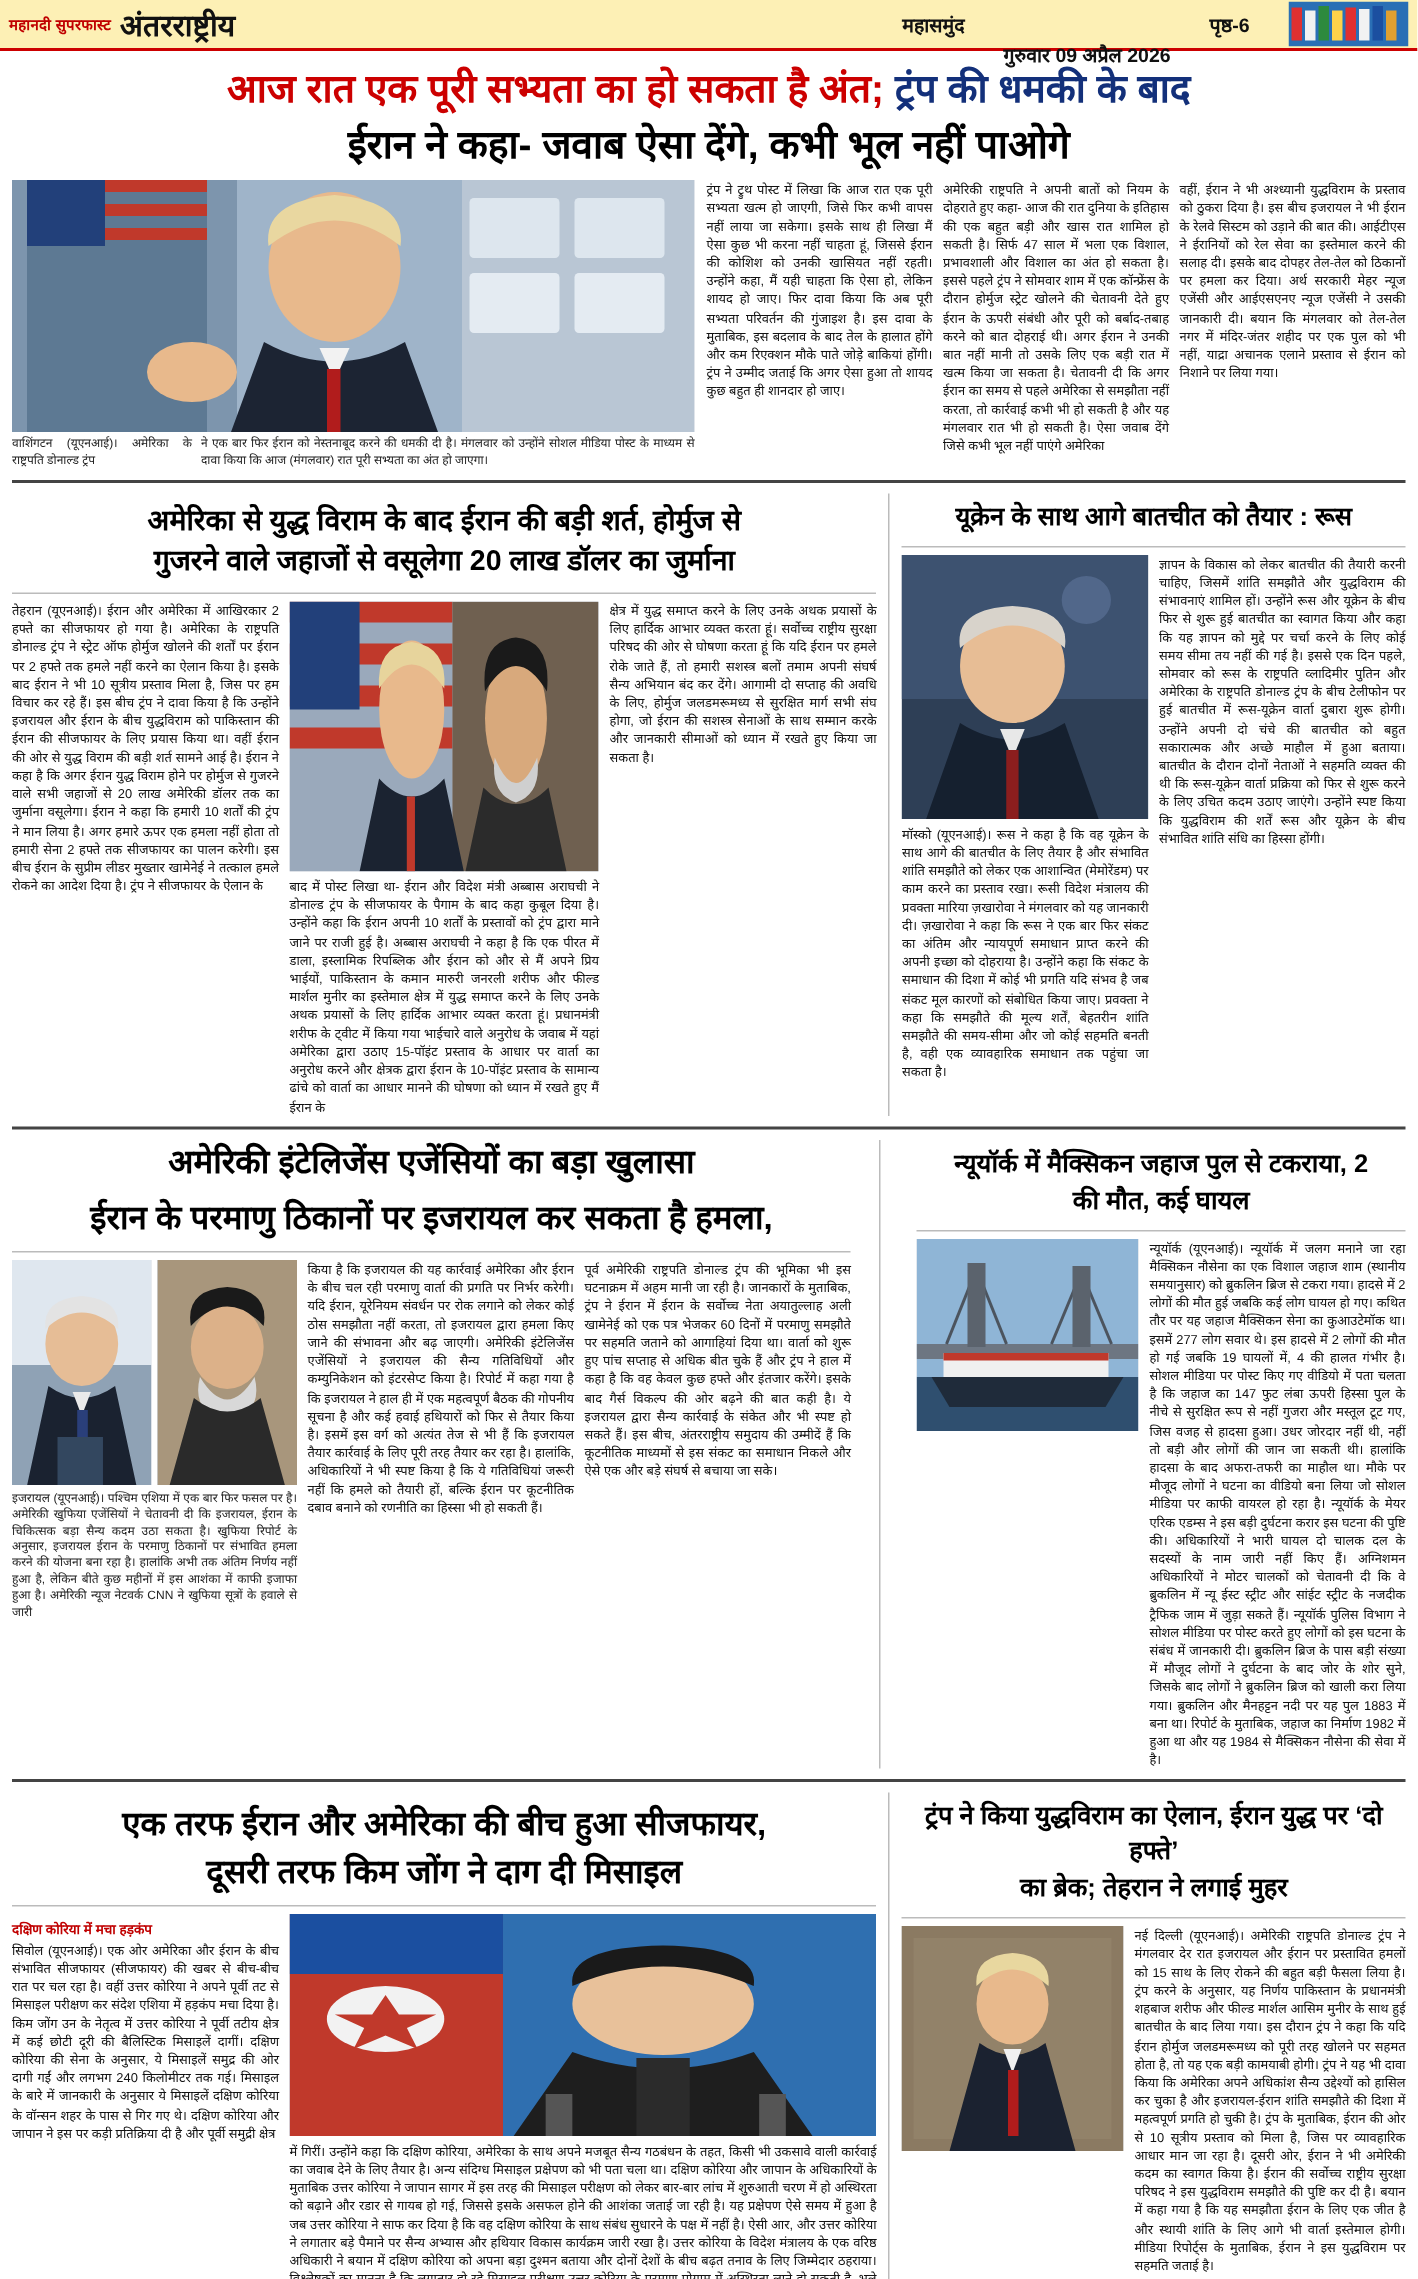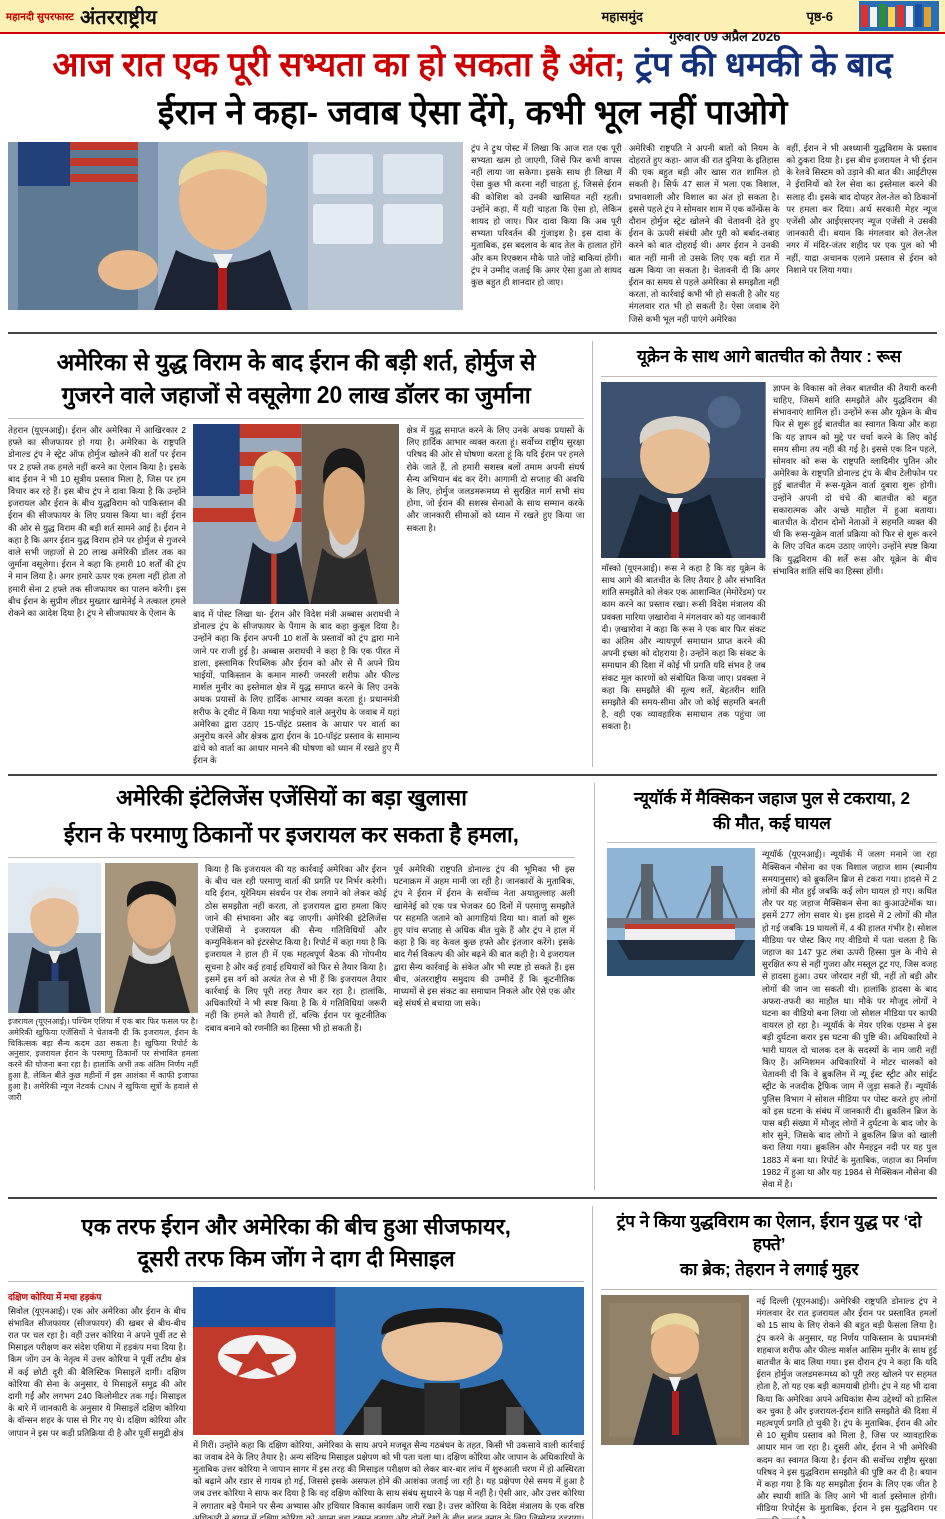--- a/index.html
+++ b/index.html
@@ -25,22 +25,22 @@
   .mh-flags{width:80px;height:30px;display:block;}
 
   
   .rule{border-top:1px solid #bbb;margin:5px 0;}
   .hl{
     text-align:center;font-weight:bold;line-height:1.35;
     color:#000;
   }
   .hl .red{color:#cc0000;}
   .hl .blue{color:#13307a;}
-  .h1{font-size:34px;padding:8px 10px 2px 10px;}
-  .h2{font-size:23px;padding:6px 8px 2px 8px;}
+  .h1{font-size:26px;padding:8px 10px 2px 10px;}
+  .h2{font-size:19px;padding:6px 8px 2px 8px;}
   .h3{font-size:17px;padding:5px 6px 2px 6px;}
   .body-txt{
     font-size:8.6px;line-height:1.42;text-align:justify;color:#111;
   }
   .caption{font-size:8px;line-height:1.35;text-align:justify;color:#222;}
   .photo{background:#dfe3e8;position:relative;overflow:hidden;display:block;}
   .photo svg{display:block;width:100%;height:100%;}
 
   
   .sec-top{padding:0 8px;}
@@ -124,20 +124,24 @@
               <rect x="10" y="0" width="52" height="44" fill="#22407a"></rect>
             </g>
             <ellipse cx="215" cy="58" rx="44" ry="50" fill="#e8b98c"></ellipse>
             <path d="M171 44 q44 -34 88 0 q4 -30 -44 -34 q-48 4 -44 34z" fill="#e9d7a0"></path>
             <path d="M168 108 q47 26 94 0 l22 60 h-138z" fill="#1c2433"></path>
             <path d="M205 112 l10 22 l10 -22 z" fill="#f2f2f2"></path>
             <rect x="210" y="126" width="9" height="42" fill="#b11c1c"></rect>
             <ellipse cx="120" cy="128" rx="30" ry="20" fill="#e8b98c"></ellipse>
           </svg>
         </div>
+        <div class="cap-row">
+          <div class="cap caption" style="flex:0 0 120px;">वाशिंगटन (यूएनआई)। अमेरिका के राष्ट्रपति डोनाल्ड ट्रंप</div>
+          <div class="cap caption">ने एक बार फिर ईरान को नेस्तनाबूद करने की धमकी दी है। मंगलवार को उन्होंने सोशल मीडिया पोस्ट के माध्यम से दावा किया कि आज (मंगलवार) रात पूरी सभ्यता का अंत हो जाएगा।</div>
+        </div>
       </div>
       <div class="top-cols">
         <div class="col body-txt">ट्रंप ने ट्रुथ पोस्ट में लिखा कि आज रात एक पूरी सभ्यता खत्म हो जाएगी, जिसे फिर कभी वापस नहीं लाया जा सकेगा। इसके साथ ही लिखा मैं ऐसा कुछ भी करना नहीं चाहता हूं, जिससे ईरान की कोशिश को उनकी खासियत नहीं रहती। उन्होंने कहा, मैं यही चाहता कि ऐसा हो, लेकिन शायद हो जाए। फिर दावा किया कि अब पूरी सभ्यता परिवर्तन की गुंजाइश है। इस दावा के मुताबिक, इस बदलाव के बाद तेल के हालात होंगे और कम रिएक्शन मौके पाते जोड़े बाकियां होंगी। ट्रंप ने उम्मीद जताई कि अगर ऐसा हुआ तो शायद कुछ बहुत ही शानदार हो जाए।</div>
         <div class="col body-txt">अमेरिकी राष्ट्रपति ने अपनी बातों को नियम के दोहराते हुए कहा- आज की रात दुनिया के इतिहास की एक बहुत बड़ी और खास रात शामिल हो सकती है। सिर्फ 47 साल में भला एक विशाल, प्रभावशाली और विशाल का अंत हो सकता है। इससे पहले ट्रंप ने सोमवार शाम में एक कॉन्फ्रेंस के दौरान होर्मुज स्ट्रेट खोलने की चेतावनी देते हुए ईरान के ऊपरी संबंधी और पूरी को बर्बाद-तबाह करने को बात दोहराई थी। अगर ईरान ने उनकी बात नहीं मानी तो उसके लिए एक बड़ी रात में खत्म किया जा सकता है। चेतावनी दी कि अगर ईरान का समय से पहले अमेरिका से समझौता नहीं करता, तो कार्रवाई कभी भी हो सकती है और यह मंगलवार रात भी हो सकती है। ऐसा जवाब देंगे जिसे कभी भूल नहीं पाएंगे अमेरिका</div>
         <div class="col body-txt">वहीं, ईरान ने भी अश्ध्यानी युद्धविराम के प्रस्ताव को ठुकरा दिया है। इस बीच इजरायल ने भी ईरान के रेलवे सिस्टम को उड़ाने की बात की। आईटीएस ने ईरानियों को रेल सेवा का इस्तेमाल करने की सलाह दी। इसके बाद दोपहर तेल-तेल को ठिकानों पर हमला कर दिया। अर्थ सरकारी मेहर न्यूज एजेंसी और आईएसएनए न्यूज एजेंसी ने उसकी जानकारी दी। बयान कि मंगलवार को तेल-तेल नगर में मंदिर-जंतर शहीद पर एक पुल को भी नहीं, याद्रा अचानक एलाने प्रस्ताव से ईरान को निशाने पर लिया गया।</div>
       </div>
     </div>
   </div>
 
   <div class="hr-sec"></div>
@@ -237,21 +241,21 @@
               </svg>
             </div>
           </div>
           <div class="caption" style="margin-top:4px;">इजरायल (यूएनआई)। पश्चिम एशिया में एक बार फिर फसल पर है। अमेरिकी खुफिया एजेंसियों ने चेतावनी दी कि इजरायल, ईरान के चिकित्सक बड़ा सैन्य कदम उठा सकता है। खुफिया रिपोर्ट के अनुसार, इजरायल ईरान के परमाणु ठिकानों पर संभावित हमला करने की योजना बना रहा है। हालांकि अभी तक अंतिम निर्णय नहीं हुआ है, लेकिन बीते कुछ महीनों में इस आशंका में काफी इजाफा हुआ है। अमेरिकी न्यूज नेटवर्क CNN ने खुफिया सूत्रों के हवाले से जारी</div>
         </div>
         <div class="col body-txt">किया है कि इजरायल की यह कार्रवाई अमेरिका और ईरान के बीच चल रही परमाणु वार्ता की प्रगति पर निर्भर करेगी। यदि ईरान, यूरेनियम संवर्धन पर रोक लगाने को लेकर कोई ठोस समझौता नहीं करता, तो इजरायल द्वारा हमला किए जाने की संभावना और बढ़ जाएगी। अमेरिकी इंटेलिजेंस एजेंसियों ने इजरायल की सैन्य गतिविधियों और कम्युनिकेशन को इंटरसेप्ट किया है। रिपोर्ट में कहा गया है कि इजरायल ने हाल ही में एक महत्वपूर्ण बैठक की गोपनीय सूचना है और कई हवाई हथियारों को फिर से तैयार किया है। इसमें इस वर्ग को अत्यंत तेज से भी हैं कि इजरायल तैयार कार्रवाई के लिए पूरी तरह तैयार कर रहा है। हालांकि, अधिकारियों ने भी स्पष्ट किया है कि ये गतिविधियां जरूरी नहीं कि हमले को तैयारी हों, बल्कि ईरान पर कूटनीतिक दबाव बनाने को रणनीति का हिस्सा भी हो सकती हैं।</div>
         <div class="col body-txt">पूर्व अमेरिकी राष्ट्रपति डोनाल्ड ट्रंप की भूमिका भी इस घटनाक्रम में अहम मानी जा रही है। जानकारों के मुताबिक, ट्रंप ने ईरान में ईरान के सर्वोच्च नेता अयातुल्लाह अली खामेनेई को एक पत्र भेजकर 60 दिनों में परमाणु समझौते पर सहमति जताने को आगाहियां दिया था। वार्ता को शुरू हुए पांच सप्ताह से अधिक बीत चुके हैं और ट्रंप ने हाल में कहा है कि वह केवल कुछ हफ्ते और इंतजार करेंगे। इसके बाद गैर्स विकल्प की ओर बढ़ने की बात कही है। ये इजरायल द्वारा सैन्य कार्रवाई के संकेत और भी स्पष्ट हो सकते हैं। इस बीच, अंतरराष्ट्रीय समुदाय की उम्मीदें हैं कि कूटनीतिक माध्यमों से इस संकट का समाधान निकले और ऐसे एक और बड़े संघर्ष से बचाया जा सके।</div>
       </div>
     </div>
 
-    <div class="band-right sep-v" style="padding-left:12px;margin-left:11px;">
+    <div class="band-right sep-v" style="padding-left:24px;margin-left:11px;">
       <div class="hl h3">न्यूयॉर्क में मैक्सिकन जहाज पुल से टकराया, 2</div>
       <div class="hl h3" style="padding-top:0;">की मौत, कई घायल</div>
       <div class="rule"></div>
       <div class="cols2">
         <div class="col" style="flex:0 0 148px;">
           <div class="photo" style="height:128px;">
             <svg viewBox="0 0 148 128" preserveAspectRatio="none">
               <rect width="148" height="128" fill="#8fb5d6"></rect>
               <rect x="0" y="92" width="148" height="36" fill="#2f4f6f"></rect>
               <path d="M10 92 L138 92 L126 112 L22 112 Z" fill="#1f2b3a"></path>

